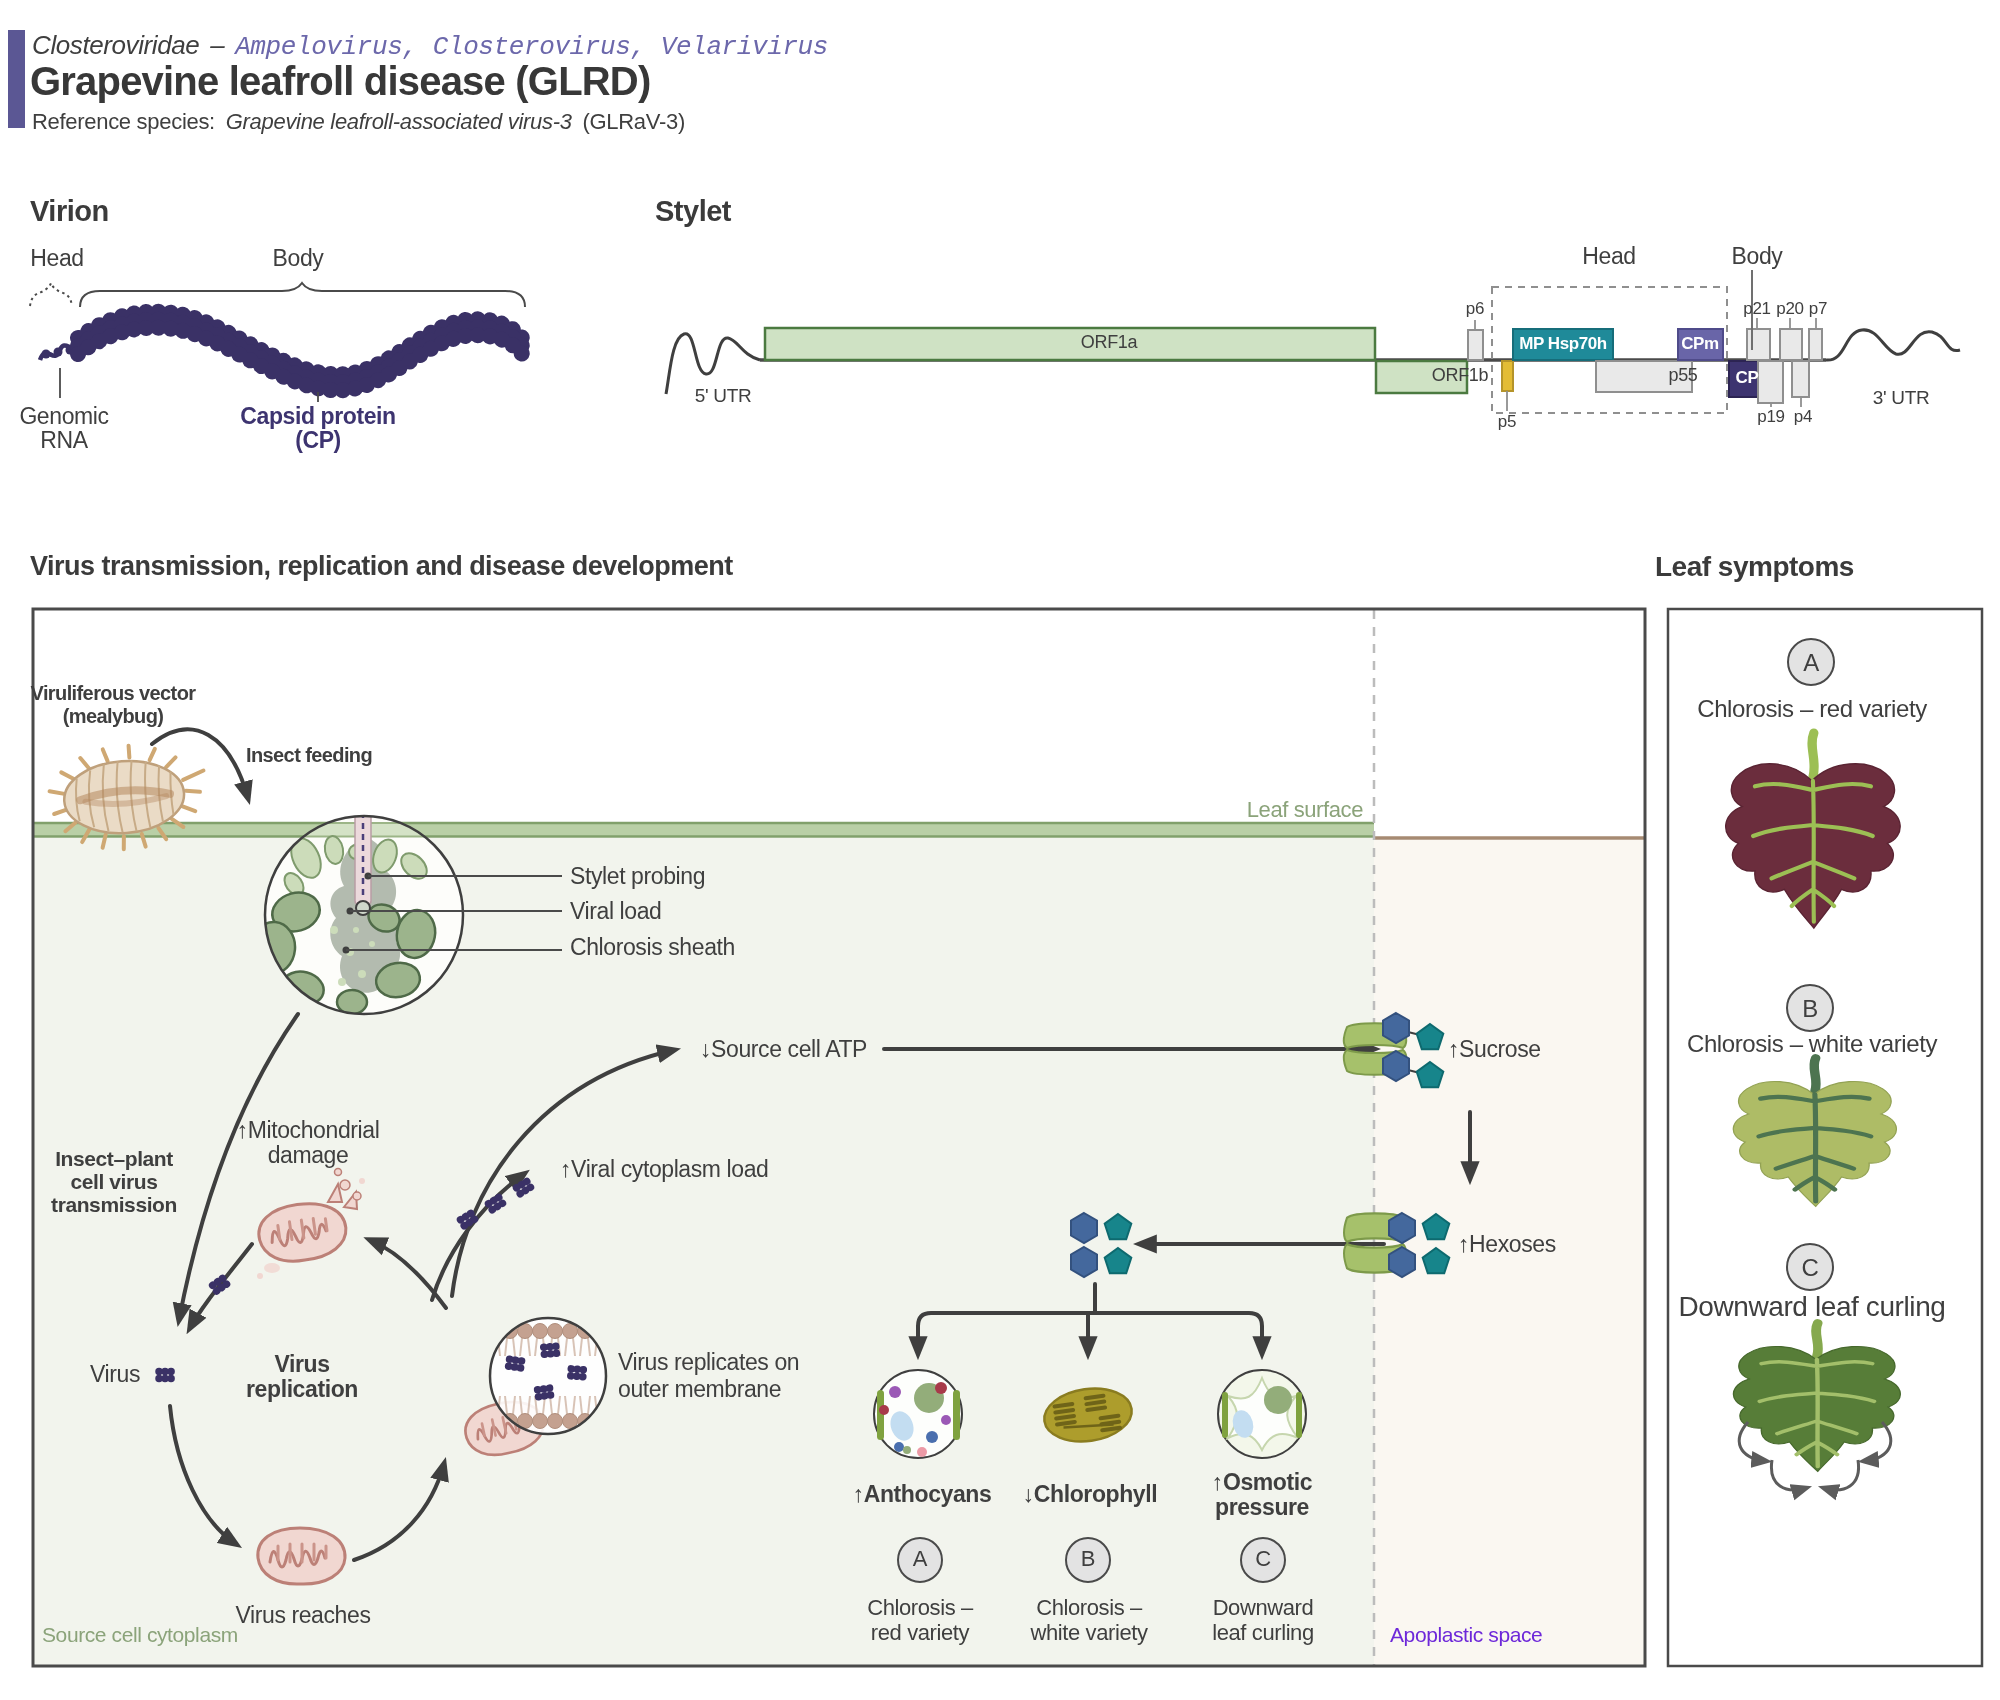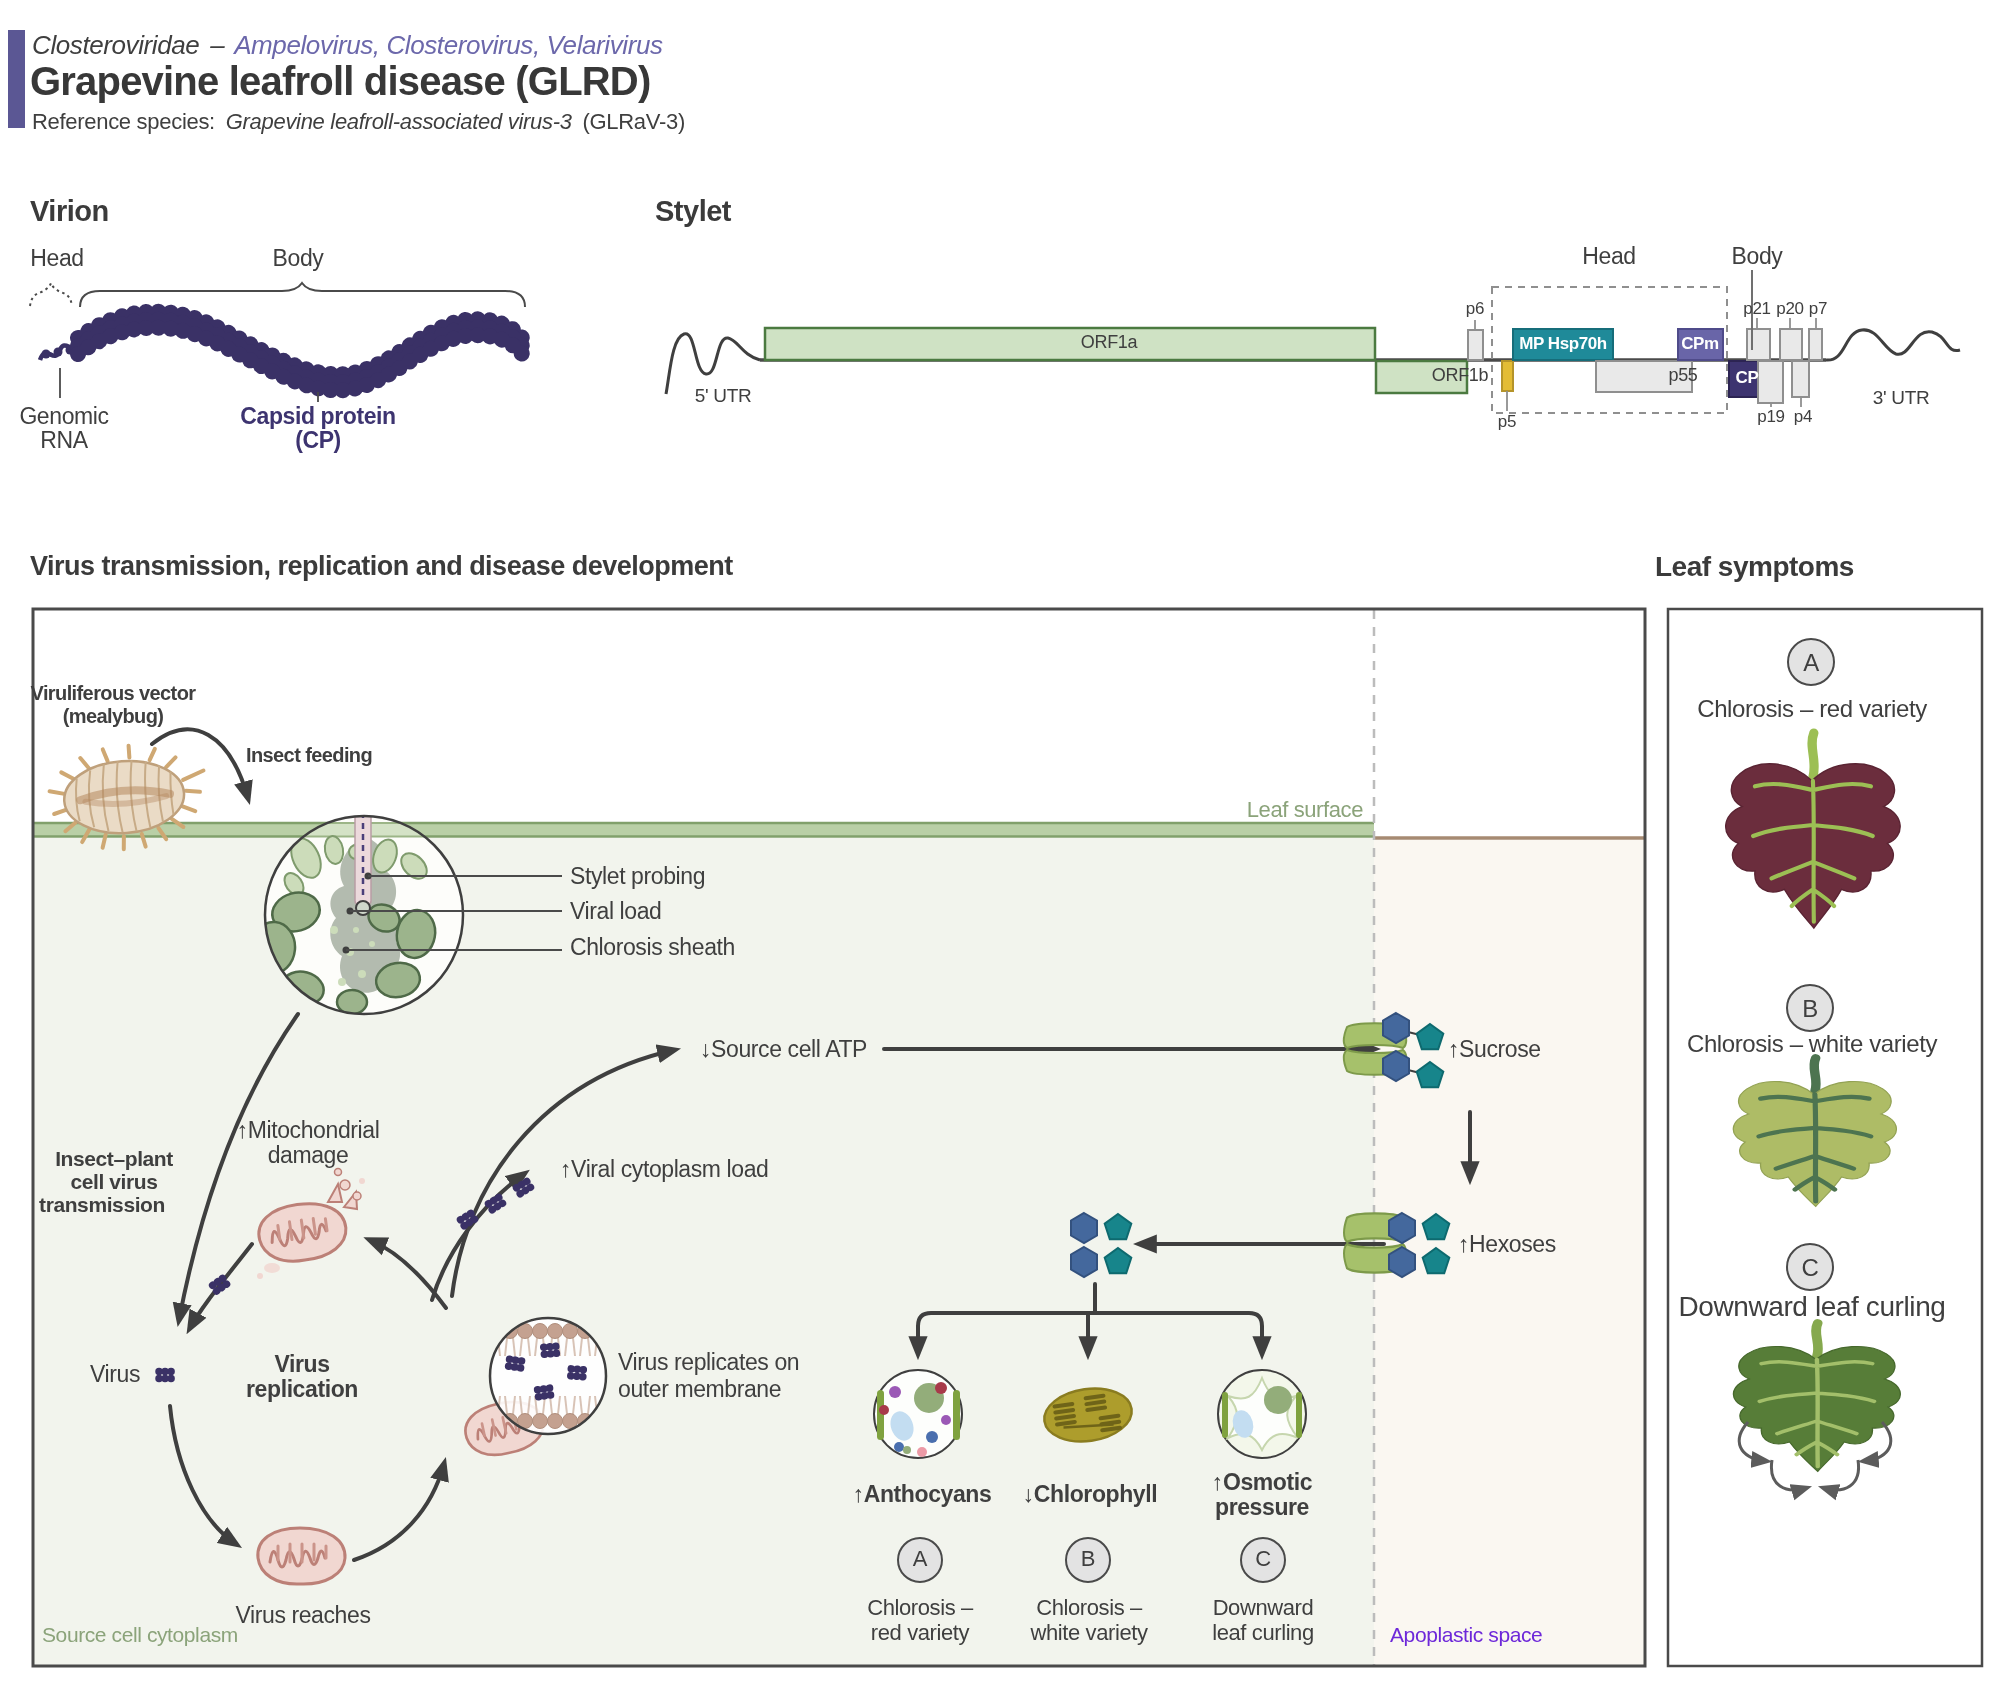--- a/index.html
+++ b/index.html
@@ -12,21 +12,21 @@
   .ctr{transform:translateX(-50%);text-align:center;}
   .rgt{transform:translateX(-100%);}
   .h1{font-size:29px;font-weight:bold;color:#3b3b3b;letter-spacing:-0.5px;}
   .sm{font-size:17px;letter-spacing:-0.3px;}
   .boxlbl{font-size:18px;letter-spacing:-0.3px;margin-left:39px;}
   .wht{color:#ffffff;font-weight:bold;font-size:17px;}
   .green{color:#8ba37a;font-size:21px;}
   .tan{color:#6d28d9;font-size:21px;}
   .cap{font-size:22px;}
   .badge{font-size:22px;color:#3f3f3f;}
-  .purple{color:#6c68ab;}
+  .purple{color:#6c68ab;font-family:Liberation Mono, monospace;}
   .capsid{color:#3d3470;font-weight:bold;}
   .bold20{font-size:20px;font-weight:bold;letter-spacing:-0.6px;}
   .title{font-size:40px;font-weight:bold;color:#383838;letter-spacing:-0.8px;}
   .fam{font-size:26px;font-style:italic;letter-spacing:-0.4px;}
   .ref{font-size:22px;letter-spacing:-0.3px;}
   .bead{fill:none;stroke:#3a3166;stroke-width:16;stroke-dasharray:0.1 12.2;stroke-linecap:round;}
   .arr{fill:none;stroke:#3f3f3f;stroke-width:4;stroke-linecap:round;}
   .thin{stroke:#4a4a4a;stroke-width:1.8;}
   .vcl{stroke:#3a3166;stroke-width:7.5;stroke-dasharray:0.1 5.9;stroke-linecap:round;}
 </style>
@@ -472,21 +472,21 @@
 
 <div class="lbl ctr bold20" style="left:113px;top:683px;">Viruliferous vector</div>
 <div class="lbl ctr bold20" style="left:113px;top:706px;">(mealybug)</div>
 <div class="lbl bold20" style="left:246px;top:745px;">Insect feeding</div>
 <div class="lbl rgt green" style="left:1363px;top:798px;font-size:22px;">Leaf surface</div>
 <div class="lbl" style="left:570px;top:864px;">Stylet probing</div>
 <div class="lbl" style="left:570px;top:899px;">Viral load</div>
 <div class="lbl" style="left:570px;top:935px;">Chlorosis sheath</div>
 <div class="lbl ctr b" style="left:114px;top:1148px;font-size:21px;">Insect–plant</div>
 <div class="lbl ctr b" style="left:114px;top:1171px;font-size:21px;">cell virus</div>
-<div class="lbl ctr b" style="left:102px;top:1194px;font-size:21px;">transmission</div>
+<div class="lbl ctr b" style="left:114px;top:1194px;font-size:21px;">transmission</div>
 <div class="lbl ctr" style="left:308px;top:1118px;">↑Mitochondrial</div>
 <div class="lbl ctr" style="left:308px;top:1143px;">damage</div>
 <div class="lbl" style="left:700px;top:1037px;">↓Source cell ATP</div>
 <div class="lbl" style="left:560px;top:1157px;">↑Viral cytoplasm load</div>
 <div class="lbl" style="left:90px;top:1362px;">Virus</div>
 <div class="lbl ctr b" style="left:302px;top:1352px;">Virus</div>
 <div class="lbl ctr b" style="left:302px;top:1377px;">replication</div>
 <div class="lbl" style="left:618px;top:1350px;">Virus replicates on</div>
 <div class="lbl" style="left:618px;top:1377px;">outer membrane</div>
 <div class="lbl ctr" style="left:303px;top:1603px;">Virus reaches</div>

